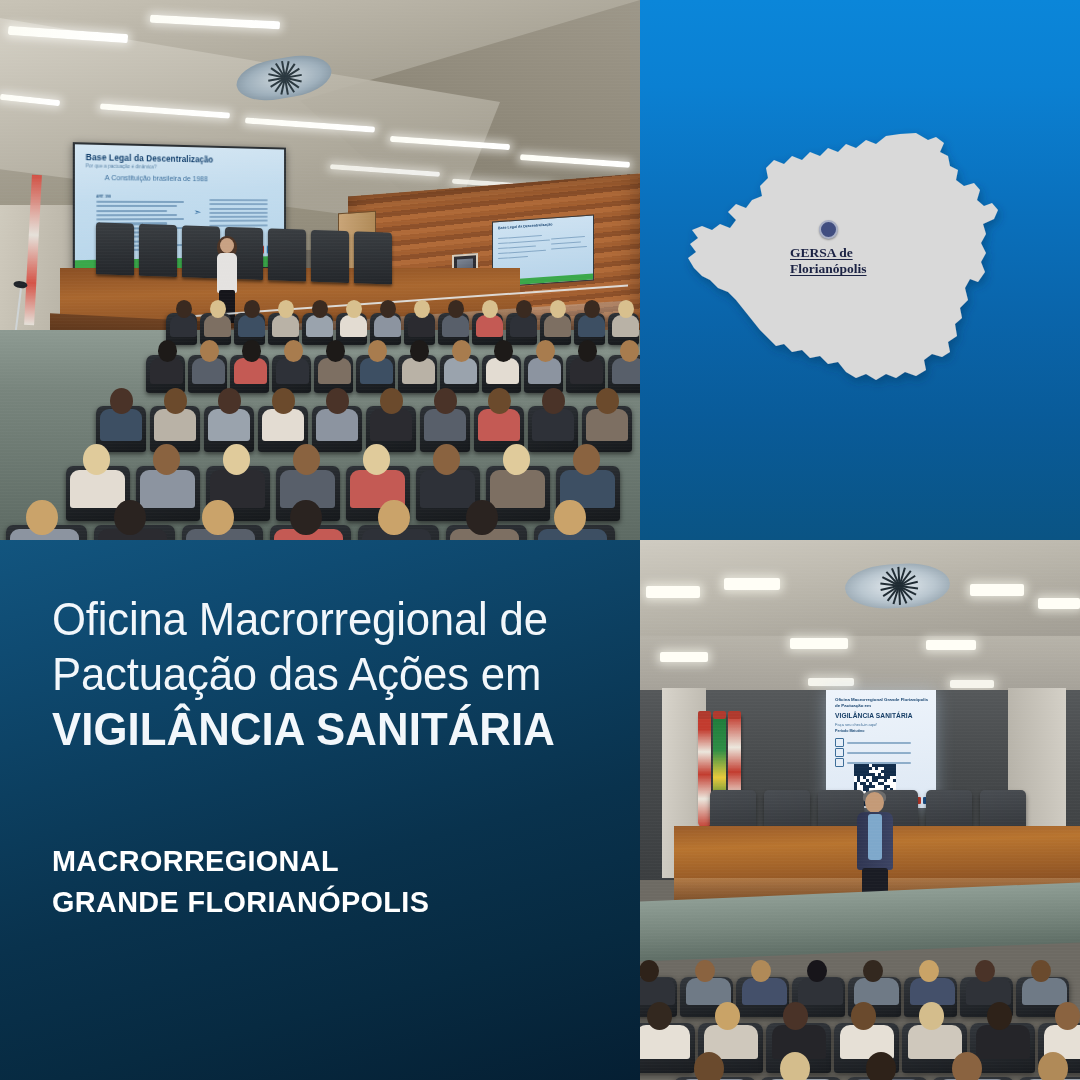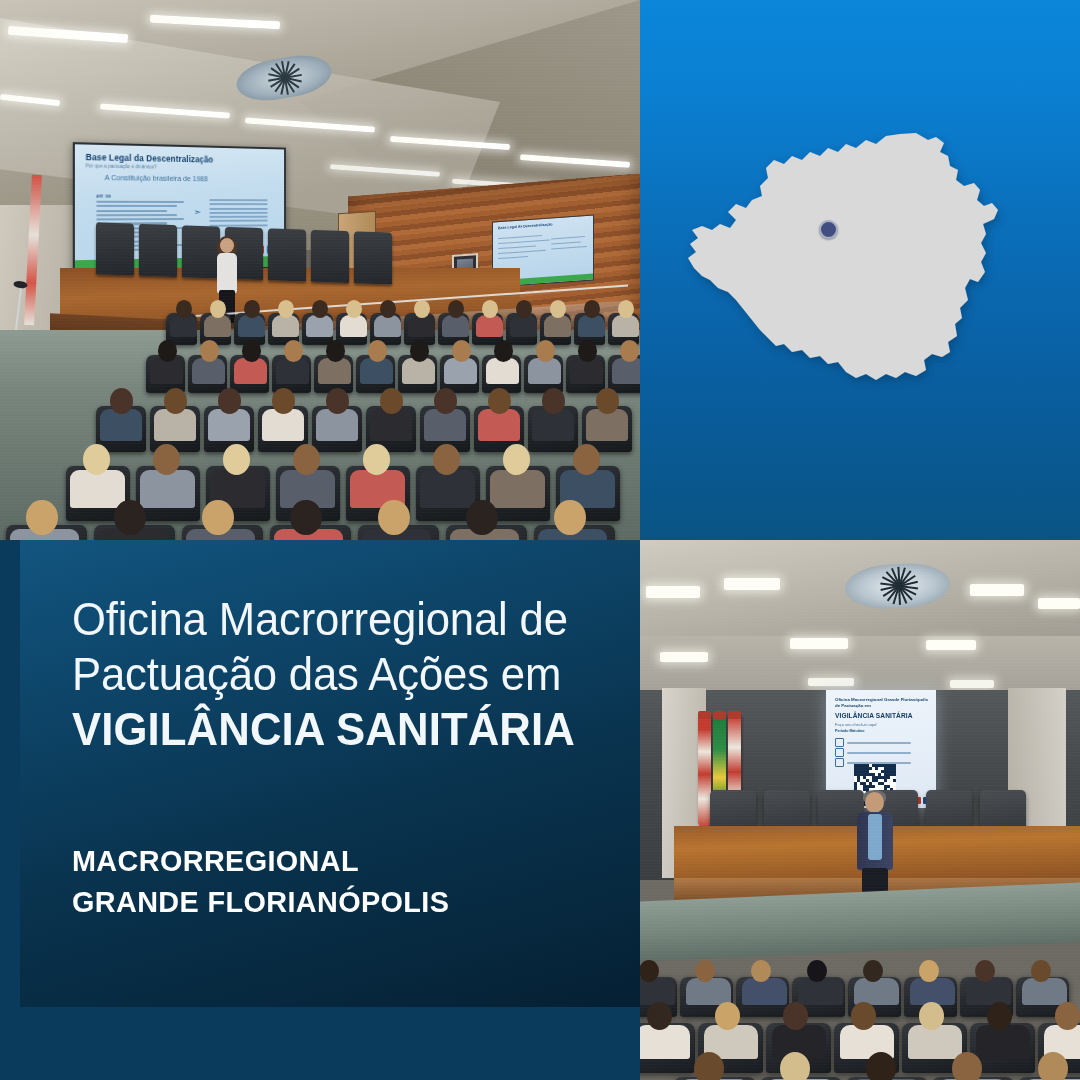--- a/index.html
+++ b/index.html
@@ -12,21 +12,21 @@
     position:relative;
     width:1080px;height:1080px;
     overflow:hidden;
     background:#0a3a5c;
   }
 
   
   .quad{position:absolute;overflow:hidden;}
   .q-tl{left:0;top:0;width:640px;height:540px;}
   .q-tr{left:640px;top:0;width:440px;height:540px;}
-  .q-bl{left:0;top:540px;width:640px;height:467px;margin-left:20px;}
+  .q-bl{left:0;top:540px;width:640px;height:540px;}
   .q-br{left:640px;top:540px;width:440px;height:540px;}
 
   
   .photo{position:absolute;inset:0;}
   .ph1{background:#6f6a60;}
   .ph1 .ceiling{
     position:absolute;left:0;top:0;width:640px;height:250px;
     background:
       linear-gradient(170deg,#c8c3b6 0%,#b9b4a7 18%,#a7a294 40%,#96907f 70%,#8a8474 100%);
   }
@@ -668,20 +668,24 @@
         L 120 330 L 112 320 L 104 310 L 96 300 L 88 292
         L 78 288 L 70 280 L 62 276 L 54 268 L 48 258 L 56 252
         L 50 244 L 58 238 L 52 230 L 62 226 L 72 230 L 80 224
         L 90 228 L 96 220 L 88 212 L 96 204 L 106 208 L 112 200
         L 122 196 L 120 186 L 128 178 L 126 168 L 134 160 L 144 164
         L 152 156 L 162 160 L 170 152 L 180 156 L 188 148 L 198 152
         L 206 144 L 216 148 L 226 140 L 236 144 L 246 136
         Z"></path>
     </svg>
     <div class="map-dot"></div>
+    <div class="map-label">
+      <span>GERSA de </span><br>
+      <span>Florianópolis</span>
+    </div>
   </div>
 
   <div class="quad q-bl">
     <div class="textpanel"></div>
     <div class="headline">
       <span>Oficina Macrorregional de</span><br>
       <span>Pactuação das Ações em</span>
       <span class="bold">VIGILÂNCIA SANITÁRIA</span>
     </div>
     <div class="subline">

